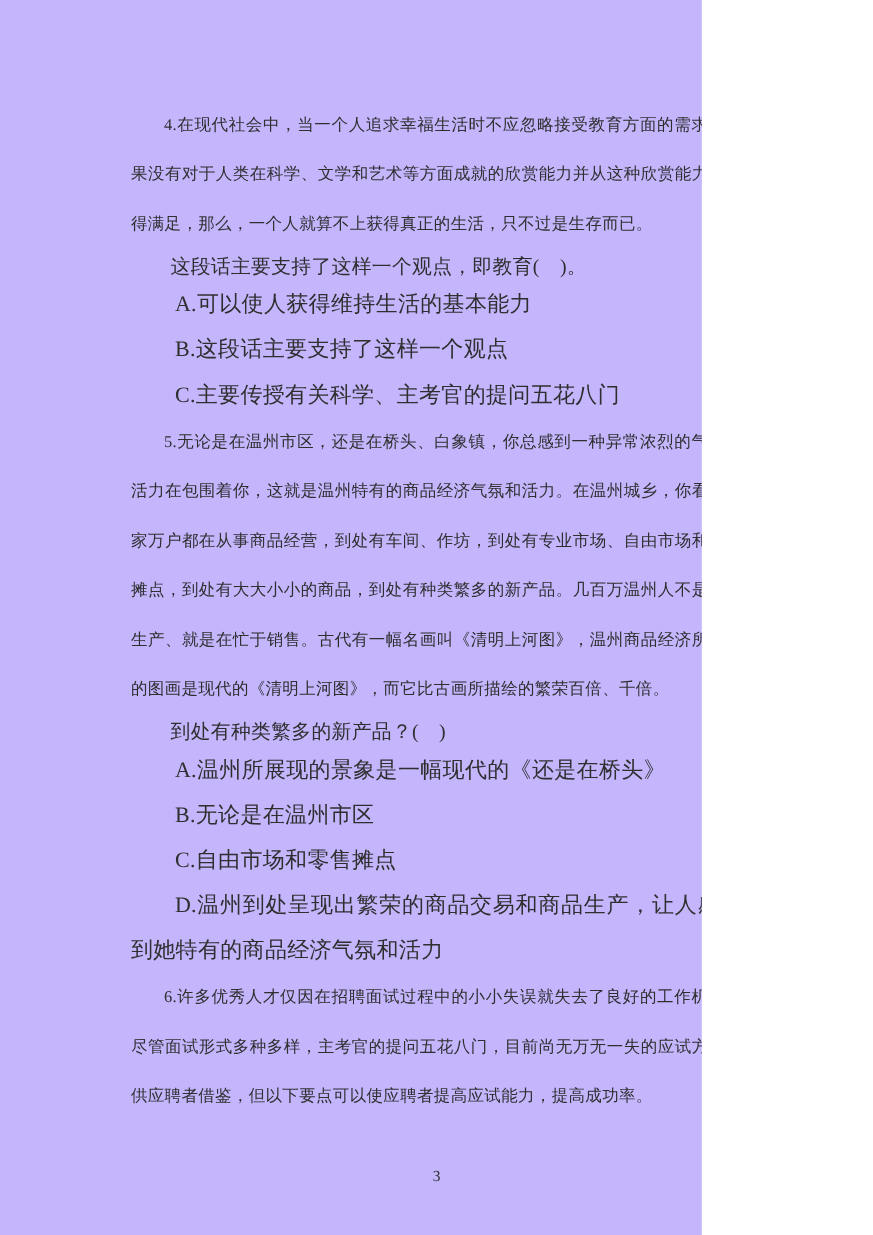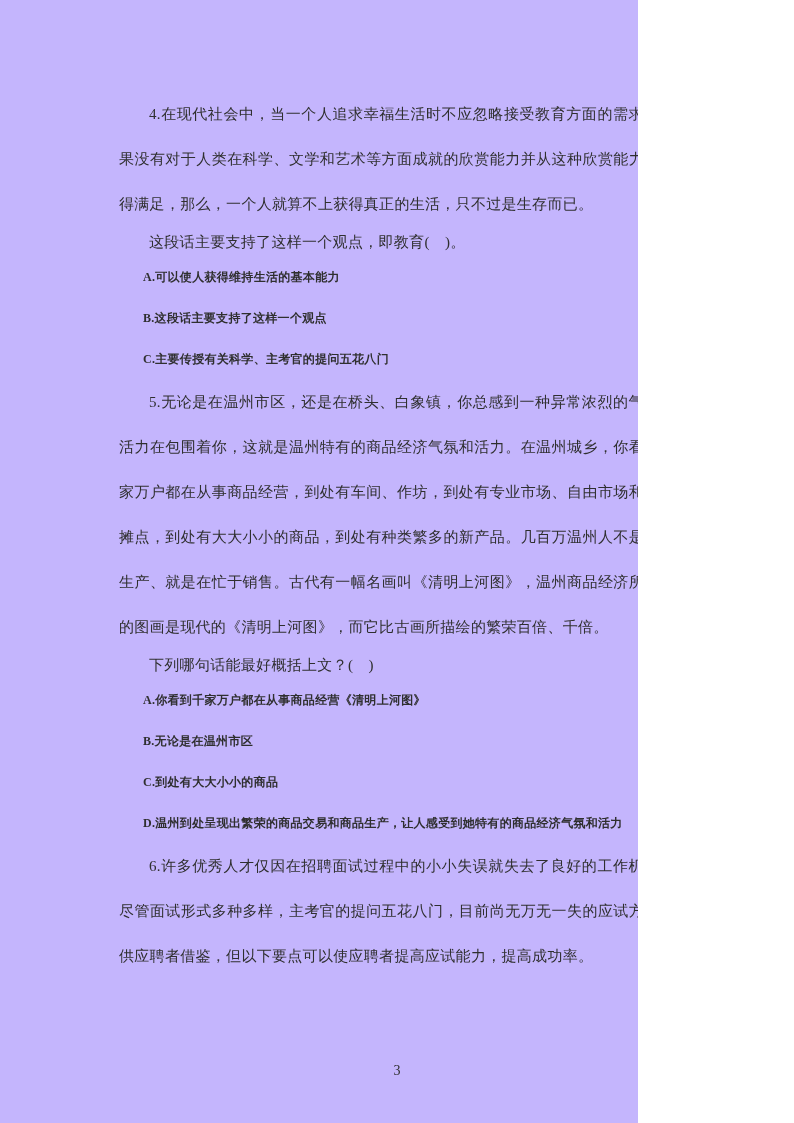--- a/index.html
+++ b/index.html
@@ -27,32 +27,31 @@
     padding: 0;
   }
   .stem {
     font-size: 15px;
     line-height: 45px;
     text-indent: 2em;
     text-align: justify;
     letter-spacing: 0.3px;
   }
   .prompt {
-    font-size: 15px;
+    font-size: 18px;
     line-height: 30px;
     text-indent: 2em;
     letter-spacing: 0.3px;
   }
   .option {
-    font-size: 12px;
+    font-size: 20px;
     line-height: 41px;
     text-indent: 2em;
     text-align: justify;
     letter-spacing: 0.3px;
-    font-weight: bold;
   }
   .page-number {
     position: absolute;
     left: 0;
     top: 1063px;
     width: 794px;
     text-align: center;
     font-size: 14px;
     color: #2f2f2f;
   }
@@ -66,24 +65,24 @@
     <section>
       <p class="stem">4.在现代社会中，当一个人追求幸福生活时不应忽略接受教育方面的需求。如果没有对于人类在科学、文学和艺术等方面成就的欣赏能力并从这种欣赏能力中获得满足，那么，一个人就算不上获得真正的生活，只不过是生存而已。</p>
       <p class="prompt">这段话主要支持了这样一个观点，即教育(　)。</p>
       <p class="option">A.可以使人获得维持生活的基本能力</p>
       <p class="option">B.这段话主要支持了这样一个观点</p>
       <p class="option">C.主要传授有关科学、主考官的提问五花八门</p>
     </section>
 
     <section>
       <p class="stem">5.无论是在温州市区，还是在桥头、白象镇，你总感到一种异常浓烈的气氛和活力在包围着你，这就是温州特有的商品经济气氛和活力。在温州城乡，你看到千家万户都在从事商品经营，到处有车间、作坊，到处有专业市场、自由市场和零售摊点，到处有大大小小的商品，到处有种类繁多的新产品。几百万温州人不是忙于生产、就是在忙于销售。古代有一幅名画叫《清明上河图》，温州商品经济所展现的图画是现代的《清明上河图》，而它比古画所描绘的繁荣百倍、千倍。</p>
-      <p class="prompt">下列哪句话能最好概括上文？(　)</p>
-      <p class="option">A.你看到千家万户都在从事商品经营《清明上河图》</p>
+      <p class="prompt">到处有种类繁多的新产品？(　)</p>
+      <p class="option">A.温州所展现的景象是一幅现代的《还是在桥头》</p>
       <p class="option">B.无论是在温州市区</p>
-      <p class="option">C.到处有大大小小的商品</p>
+      <p class="option">C.自由市场和零售摊点</p>
       <p class="option">D.温州到处呈现出繁荣的商品交易和商品生产，让人感受到她特有的商品经济气氛和活力</p>
     </section>
 
     <section>
       <p class="stem">6.许多优秀人才仅因在招聘面试过程中的小小失误就失去了良好的工作机会。尽管面试形式多种多样，主考官的提问五花八门，目前尚无万无一失的应试方法可供应聘者借鉴，但以下要点可以使应聘者提高应试能力，提高成功率。</p>
     </section>
 
   </div>
 
   <div class="page-number">3</div>

